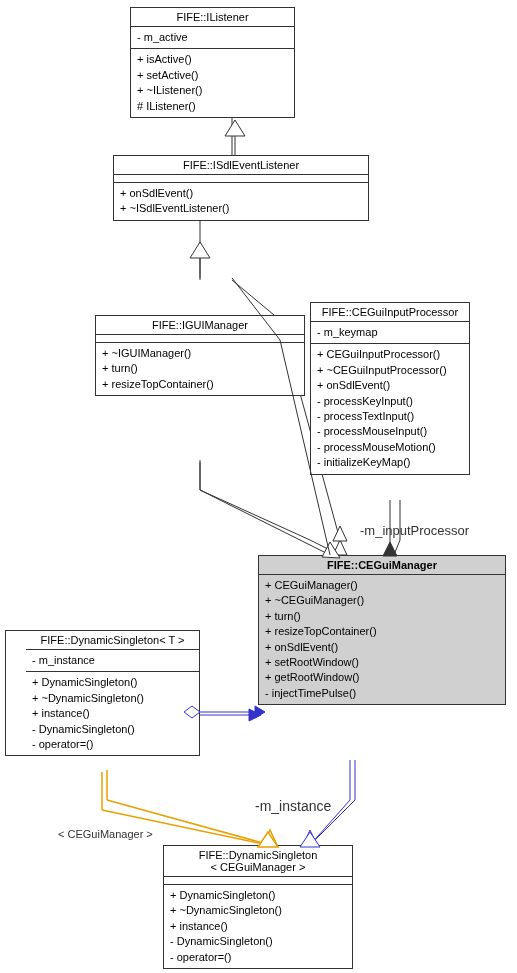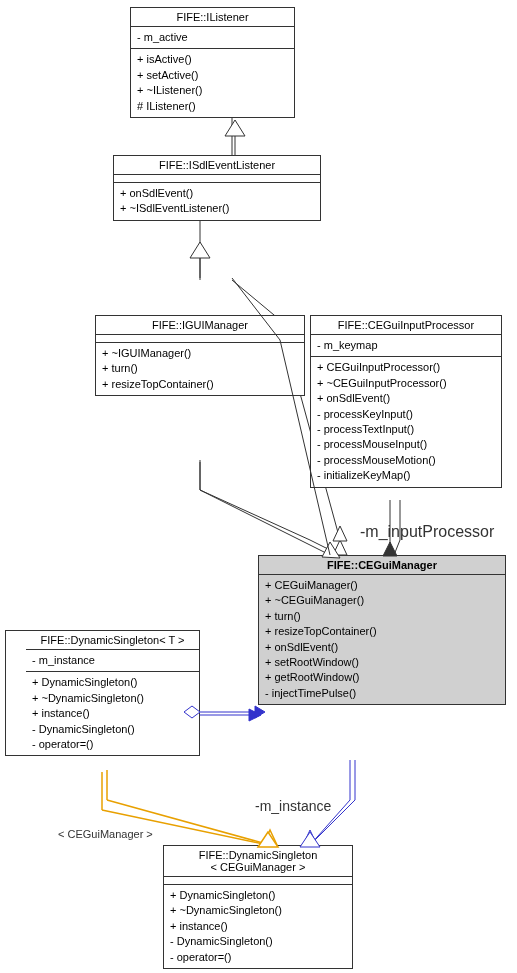--- a/index.html
+++ b/index.html
@@ -101,21 +101,21 @@
       <div>- m_active</div>
     </div>
     <div class="uml-box-section">
       <div>+ isActive()</div>
       <div>+ setActive()</div>
       <div>+ ~IListener()</div>
       <div># IListener()</div>
     </div>
   </div>
 
-  <div class="uml-box" style="left:113px; top:155px; width:208px;">
+  <div class="uml-box" style="left:113px; top:155px; width:256px;">
     <div class="uml-box-title">
       <span>FIFE::ISdlEventListener</span>
     </div>
     <div class="uml-box-section" style="min-height:8px;"></div>
     <div class="uml-box-section">
       <div>+ onSdlEvent()</div>
       <div>+ ~ISdlEventListener()</div>
     </div>
   </div>
 
@@ -124,40 +124,40 @@
       <span>FIFE::IGUIManager</span>
     </div>
     <div class="uml-box-section" style="min-height:8px;"></div>
     <div class="uml-box-section">
       <div>+ ~IGUIManager()</div>
       <div>+ turn()</div>
       <div>+ resizeTopContainer()</div>
     </div>
   </div>
 
-  <div class="uml-box" style="left:310px; top:315px; width:192px;">
+  <div class="uml-box" style="left:310px; top:302px; width:160px;">
     <div class="uml-box-title">
       <span>FIFE::CEGuiInputProcessor</span>
     </div>
     <div class="uml-box-section">
       <div>- m_keymap</div>
     </div>
     <div class="uml-box-section">
       <div>+ CEGuiInputProcessor()</div>
       <div>+ ~CEGuiInputProcessor()</div>
       <div>+ onSdlEvent()</div>
       <div>- processKeyInput()</div>
       <div>- processTextInput()</div>
       <div>- processMouseInput()</div>
       <div>- processMouseMotion()</div>
       <div>- initializeKeyMap()</div>
     </div>
   </div>
 
-  <div style="position:absolute; left:360px; top:523px; font-size:16px; color:#333;">
+  <div style="position:absolute; left:360px; top:523px; font-size:13px; color:#333;">
     <span>-m_inputProcessor</span>
   </div>
 
   <div class="uml-box highlighted" style="left:258px; top:555px; width:248px;">
     <div class="uml-box-title" style="font-weight:bold;">
       <span>FIFE::CEGuiManager</span>
     </div>
     <div class="uml-box-section">
       <div>+ CEGuiManager()</div>
       <div>+ ~CEGuiManager()</div>

